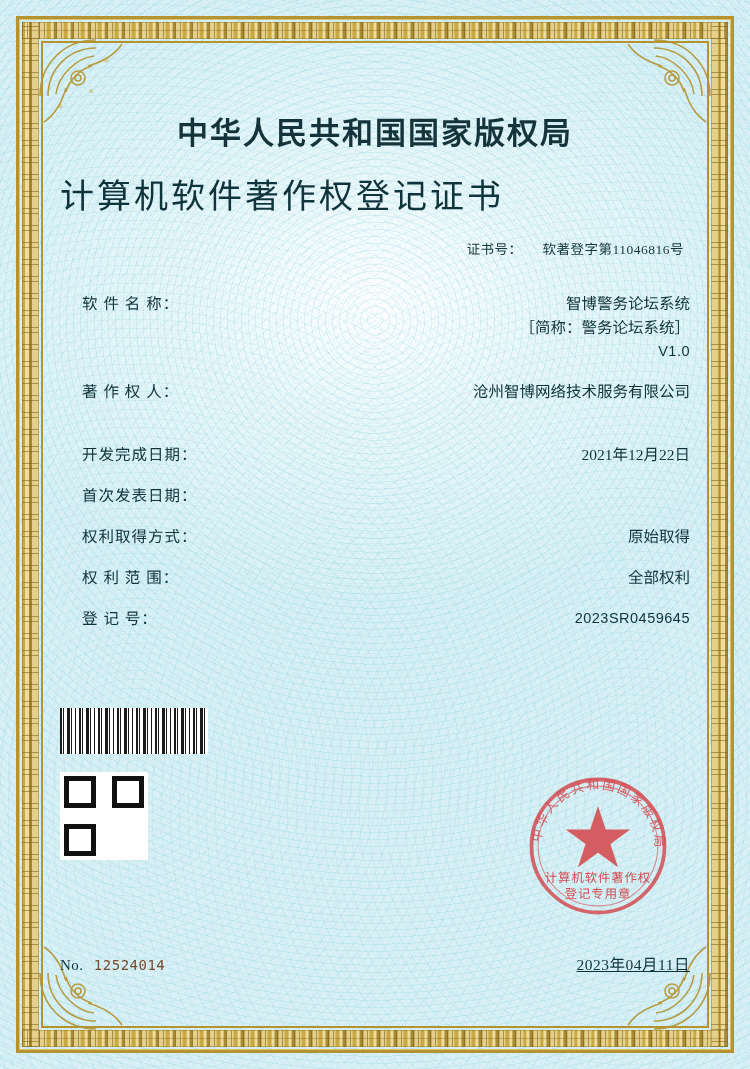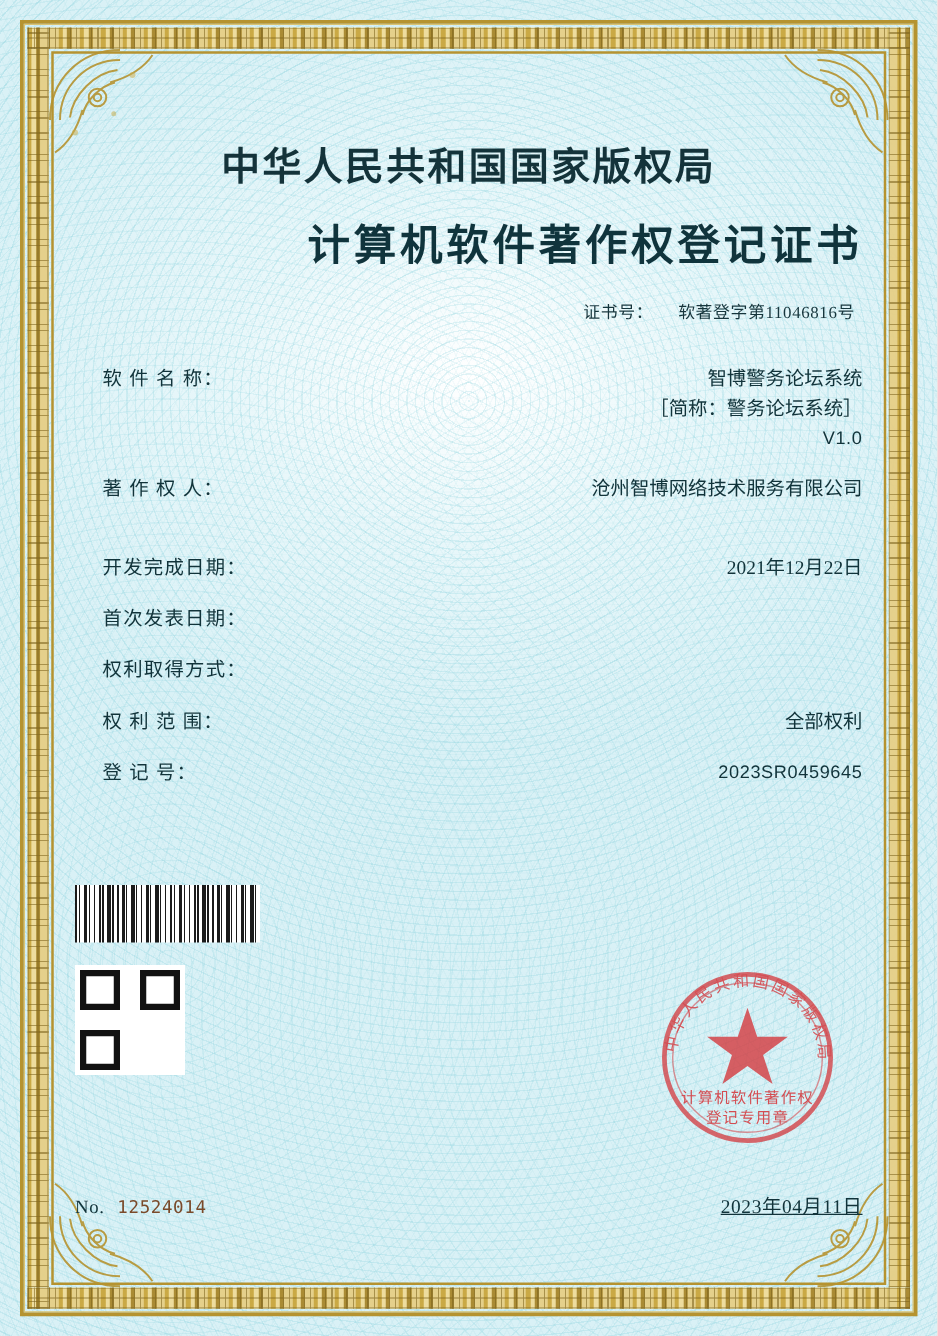--- a/index.html
+++ b/index.html
@@ -9,21 +9,21 @@
   }
   body {
     font-family: "Liberation Serif", "DejaVu Serif", serif;
   }
 
   .page {
     position: relative;
     width: 750px;
     height: 1069px;
     overflow: hidden;
-    background: #fca5a5;
+    background: #f0abfc;
   }
 
   
   .bg-base {
     position: absolute;
     inset: 0;
     background:
       radial-gradient(ellipse 420px 300px at 50% 28%, #ffffff 0%, #e8f7fa 45%, #d9f1f6 100%),
       linear-gradient(#dff4f8, #d5eff5);
   }
@@ -141,23 +141,23 @@
   .title-main {
     text-align: center;
     font-size: 31px;
     font-weight: bold;
     letter-spacing: 2px;
     color: #14333a;
     margin-top: 28px;
     font-family: "Liberation Serif", "DejaVu Serif", serif;
   }
   .title-sub {
-    text-align: right;
+    text-align: left;
     font-size: 34px;
-    font-weight: bold;
+    font-weight: normal;
     letter-spacing: 3px;
     color: #10343c;
     margin-top: 16px;
     font-family: "Liberation Serif", "DejaVu Serif", serif;
   }
 
   .cert-no {
     margin-top: 20px;
     text-align: right;
     padding-right: 6px;
@@ -403,20 +403,21 @@
         <div class="field-label">开发完成日期：</div>
         <div class="field-value">2021年12月22日</div>
       </div>
 
       <div class="field-row">
         <div class="field-label">首次发表日期：</div>
       </div>
 
       <div class="field-row">
         <div class="field-label">权利取得方式：</div>
+        <div class="field-value">原始取得</div>
       </div>
 
       <div class="field-row">
         <div class="field-label spread">权 利 范 围：</div>
         <div class="field-value">全部权利</div>
       </div>
 
       <div class="field-row">
         <div class="field-label spread">登 记 号：</div>
         <div class="field-value mono">2023SR0459645</div>

